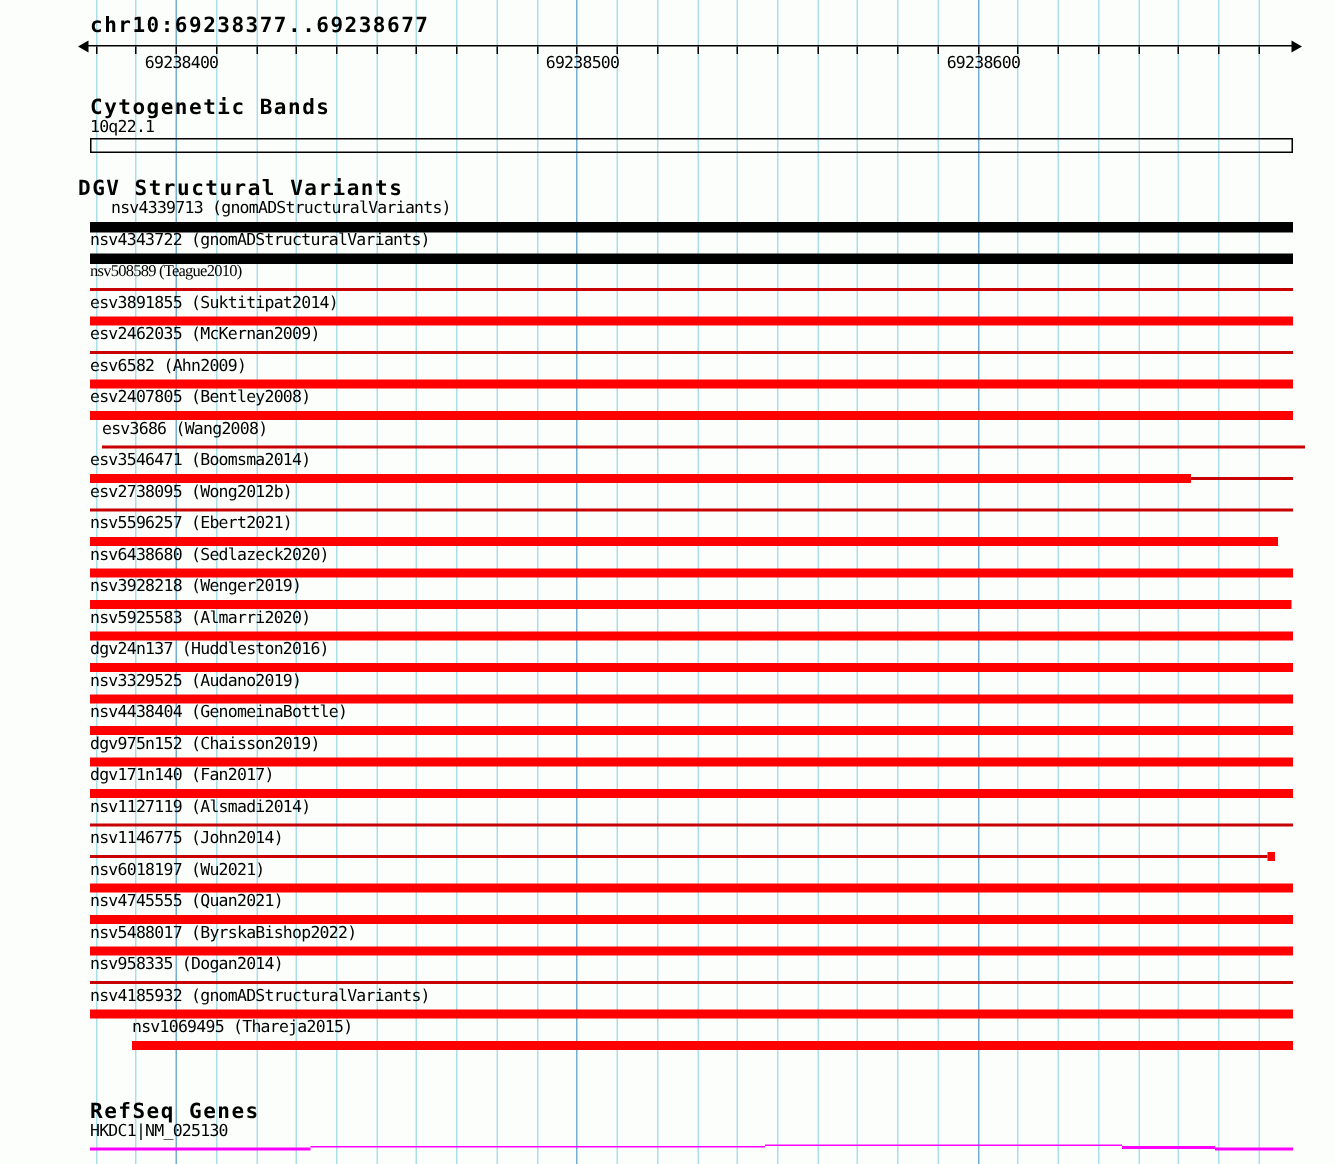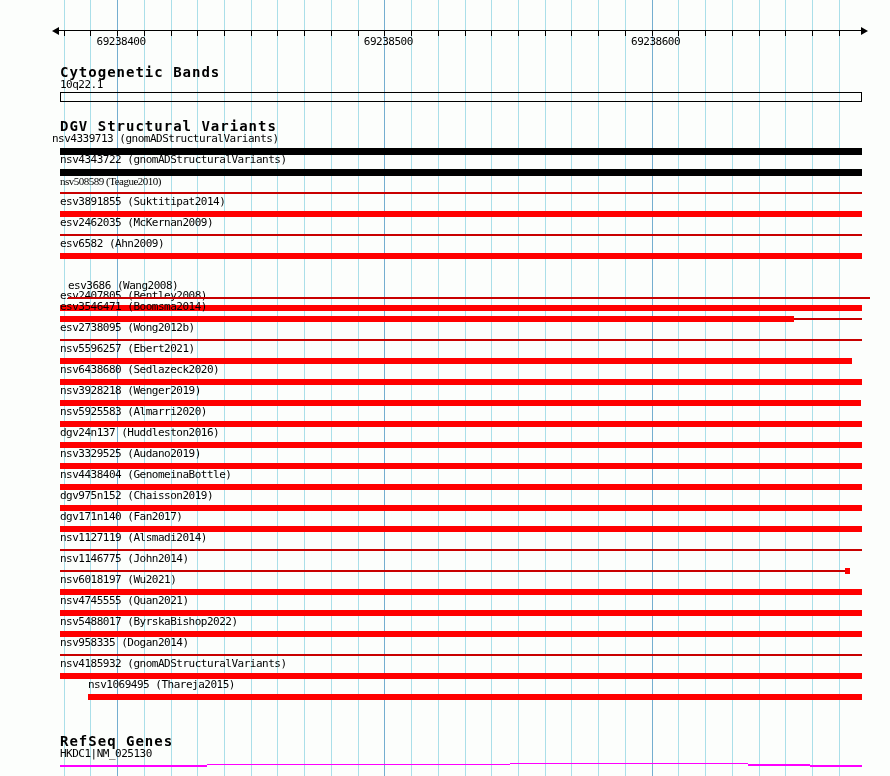--- a/index.html
+++ b/index.html
@@ -51,20 +51,21 @@
       <div class="grid-v" style="left: 651.594px; background: rgb(116, 174, 208);"></div>
       <div class="grid-v" style="left: 678.321px; background: rgb(170, 223, 233);"></div>
       <div class="grid-v" style="left: 705.048px; background: rgb(170, 223, 233);"></div>
       <div class="grid-v" style="left: 731.775px; background: rgb(170, 223, 233);"></div>
       <div class="grid-v" style="left: 758.502px; background: rgb(170, 223, 233);"></div>
       <div class="grid-v" style="left: 785.229px; background: rgb(170, 223, 233);"></div>
       <div class="grid-v" style="left: 811.956px; background: rgb(170, 223, 233);"></div>
       <div class="grid-v" style="left: 838.683px; background: rgb(170, 223, 233);"></div>
     </div>
 
+  <div class="txt hdr" style="left:60px;top:11px">chr10:69238377..69238677</div>
 
   <div id="ruler">
     <div class="ruler-line" style="left:58px;top:30px;width:808px"></div>
     <div class="arrow left" style="left:52px;top:27px"></div>
     <div class="arrow right" style="left:861px;top:27px"></div>
     <div id="ruler-ticks">
         <div class="tick" style="left: 63.6px; top: 31px;"></div>
         <div class="tick" style="left: 90.327px; top: 31px;"></div>
         <div class="tick" style="left: 117.054px; top: 31px;"></div>
         <div class="tick" style="left: 143.781px; top: 31px;"></div>
@@ -97,25 +98,25 @@
       </div>
     <div class="ruler-label" style="top: 35px; left: 121.054px;">69238400</div>
     <div class="ruler-label" style="top: 35px; left: 388.324px;">69238500</div>
     <div class="ruler-label" style="top: 35px; left: 655.594px;">69238600</div>
   </div>
 
   <div class="txt hdr" style="left:60px;top:66px">Cytogenetic Bands</div>
   <div class="txt small" style="left:60px;top:79px">10q22.1</div>
   <div class="band-box" style="left:60px;top:92px;width:800px;height:8px"></div>
 
-  <div class="txt hdr" style="left:60px;top:120px">DGV Structural Variants</div>
+  <div class="txt hdr" style="left:52px;top:120px">DGV Structural Variants</div>
 
   <div id="tracks">
       <div class="trow" style="top: 133px;">
-        <span class="lbl" style="left: 52px;">nsv4339713 (gnomADStructuralVariants)</span>
+        <span class="lbl" style="left: 74px;">nsv4339713 (gnomADStructuralVariants)</span>
         <div class="seg" style="left: 60px; width: 802px; top: 15px; height: 7px; background: rgb(0, 0, 0);"></div>
       </div>
       <div class="trow" style="top: 154px; text-align: center;">
         <span class="lbl" style="left: 60px;">nsv4343722 (gnomADStructuralVariants)</span>
         <div class="seg" style="left: 60px; width: 802px; top: 15px; height: 7px; background: rgb(0, 0, 0);"></div>
       </div>
       <div class="trow" style="top: 175px;">
         <span class="lbl" style="left: 60px; font-family: Liberation Serif, serif;">nsv508589 (Teague2010)</span>
         <div class="seg" style="left: 60px; width: 802px; top: 17px; height: 1.5px; background: rgb(200, 0, 0);"></div>
       </div>
@@ -124,21 +125,21 @@
         <div class="seg" style="left: 60px; width: 802px; top: 15px; height: 6px; background: rgb(255, 0, 0);"></div>
       </div>
       <div class="trow" style="top: 217px;">
         <span class="lbl" style="left: 60px;">esv2462035 (McKernan2009)</span>
         <div class="seg" style="left: 60px; width: 802px; top: 17px; height: 1.5px; background: rgb(200, 0, 0);"></div>
       </div>
       <div class="trow" style="top: 238px;">
         <span class="lbl" style="left: 60px;">esv6582 (Ahn2009)</span>
         <div class="seg" style="left: 60px; width: 802px; top: 15px; height: 6px; background: rgb(255, 0, 0);"></div>
       </div>
-      <div class="trow" style="top: 259px; margin-top: 31px;">
+      <div class="trow" style="top: 259px;">
         <span class="lbl" style="left: 60px;">esv2407805 (Bentley2008)</span>
         <div class="seg" style="left: 60px; width: 802px; top: 15px; height: 6px; background: rgb(255, 0, 0);"></div>
       </div>
       <div class="trow" style="top: 280px; margin-left: 8px;">
         <span class="lbl" style="left: 60px;">esv3686 (Wang2008)</span>
         <div class="seg" style="left: 60px; width: 802px; top: 17px; height: 1.5px; background: rgb(200, 0, 0);"></div>
       </div>
       <div class="trow" style="top: 301px;">
         <span class="lbl" style="left: 60px;">esv3546471 (Boomsma2014)</span>
         <div class="seg" style="left: 60px; width: 734px; top: 15px; height: 6px; background: rgb(255, 0, 0);"></div>

